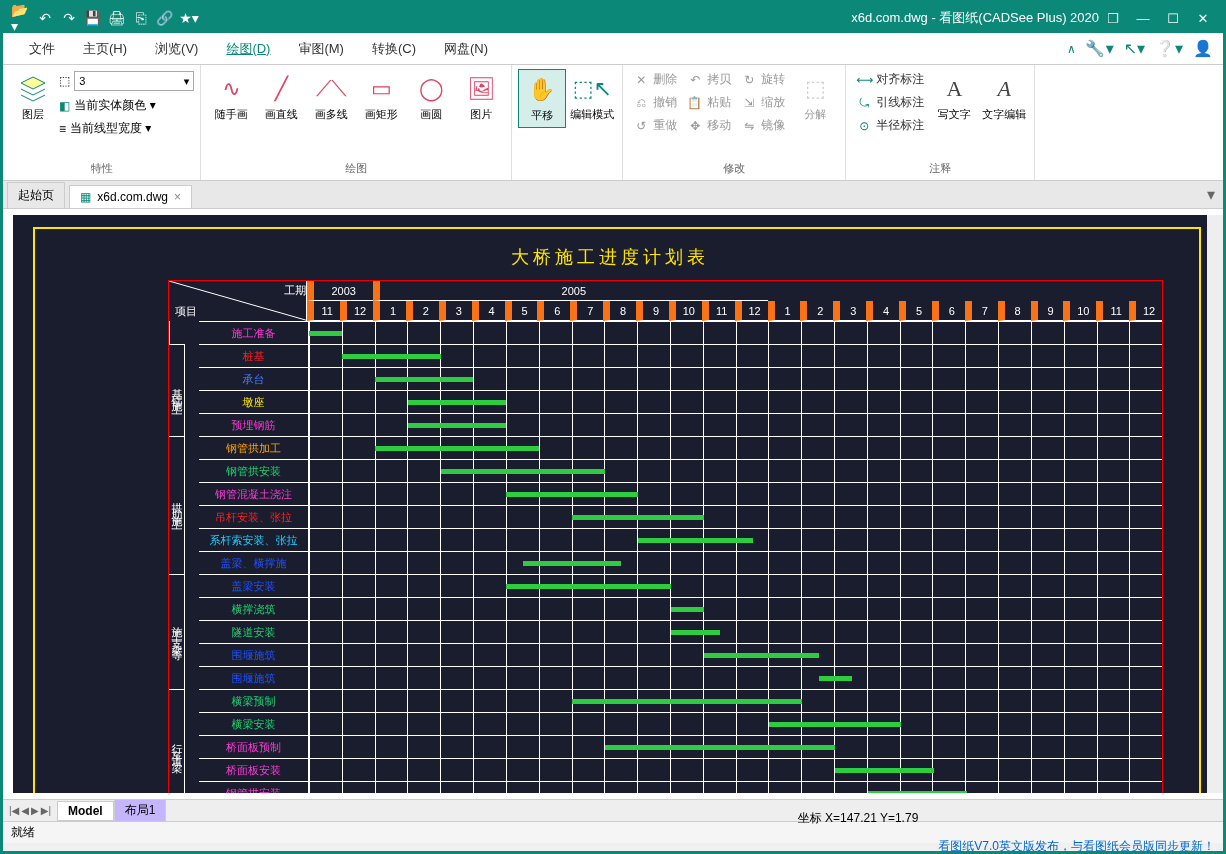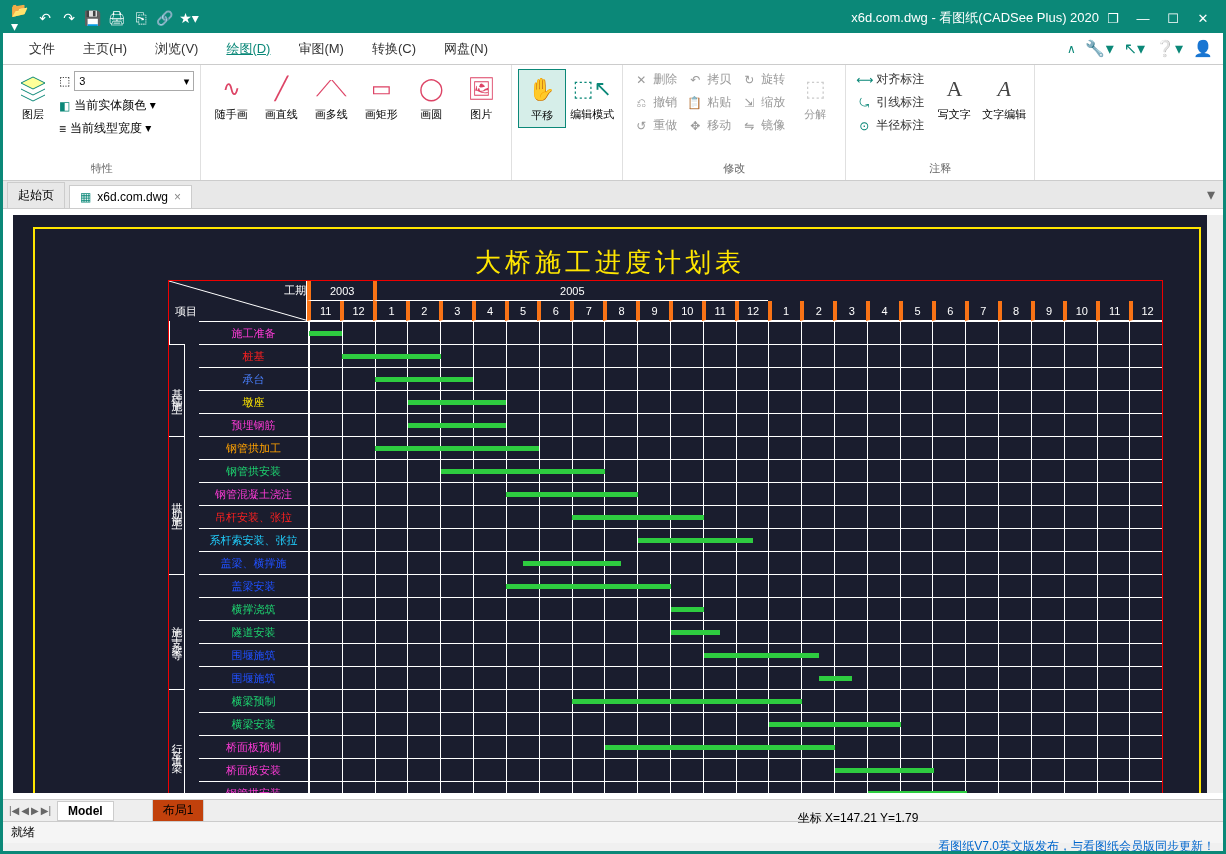--- a/index.html
+++ b/index.html
@@ -37,48 +37,48 @@
 
 
 .doctabs { height:28px; background:#e8e8e8; display:flex; align-items:flex-end; border-bottom:1px solid #ccc; }
 .doctab { padding:4px 10px; font-size:12px; background:#fff; border:1px solid #ccc; border-bottom:none; margin-left:4px; display:flex; align-items:center; gap:6px; cursor:pointer; }
 .doctab.inactive { background:#e8e8e8; }
 
 
 .canvas-wrap { height:590px; background:#fff; position:relative; overflow:hidden; }
 .canvas { position:absolute; left:10px; right:16px; top:6px; bottom:6px; background:#1a1d2e; overflow:hidden; }
 .border-y { position:absolute; border:2px solid #ffe600; }
-.gantt-title { position:absolute; top:30px; left:50%; transform:translateX(-50%); color:#ffe600; font-size:26px; font-family:"KaiTi",serif; letter-spacing:4px; }
+.gantt-title { position:absolute; top:30px; left:50%; transform:translateX(-50%); color:#ffe600; font-size:18px; font-family:"KaiTi",serif; letter-spacing:4px; }
 .gantt { position:absolute; left:155px; top:65px; width:995px; }
 .grid-red { border:1px solid #e00; }
 .ghead { display:flex; }
 .ghead .rowlbl { width:140px; height:40px; border-right:1px solid #fff; position:relative; color:#fff; font-size:11px; }
 .ghead .rowlbl .diag { position:absolute; width:100%; height:100%; }
 .ghead .rowlbl .t1 { position:absolute; left:6px; bottom:2px; }
 .ghead .rowlbl .t2 { position:absolute; right:0; top:2px; }
 .ghead .yrs { flex:1; display:flex; flex-direction:column; }
 .yrow { display:flex; height:20px; }
-.yc { border-left:4px solid #f97316; border-bottom:1px solid #fff; color:#fff; font-size:11px; text-align:center; line-height:20px; }
+.yc { border-left:7px solid #f97316; border-bottom:1px solid #fff; color:#fff; font-size:11px; text-align:center; line-height:20px; }
 .gbody { display:flex; }
 .catcol { width:30px; }
 .catcell { color:#fff; font-size:11px; writing-mode:vertical-lr; text-align:center; display:flex; align-items:center; justify-content:center; border-top:1px solid #fff; border-right:1px solid #fff; letter-spacing:6px; }
 .taskcol { width:110px; }
 .taskcell { height:23px; color:#fff; font-size:11px; display:flex; align-items:center; justify-content:center; border-top:1px solid #fff; border-right:1px solid #fff; font-family:"KaiTi",serif; }
 .barsarea { flex:1; position:relative; }
 .bgrow { position:absolute; left:0; right:0; height:23px; border-top:1px solid #fff; display:flex; }
 .bgcell { border-left:1px solid #fff; flex:1; }
 .bar { position:absolute; height:5px; background:#2ecc40; top:9px; }
 
 
 .vscroll { position:absolute; right:0; top:6px; bottom:6px; width:16px; background:#eee; }
 .layout-tabs { height:22px; background:#eee; display:flex; align-items:center; font-size:12px; border-top:1px solid #ccc; }
 .layout-tabs .nav { display:flex; gap:2px; padding:0 6px; }
 .layout-tabs .nav span { cursor:pointer; color:#666; font-size:10px; }
 .layout-tabs .lt { padding:2px 10px; background:#fff; border:1px solid #ccc; cursor:pointer; }
-.layout-tabs .lt.in { background:#c2410c;margin-left:38px; }
+.layout-tabs .lt.in { background:#c4b5fd; }
 
 
 .statusbar { height:22px; background:#f5f5f5; display:flex; align-items:center; font-size:12px; border-top:1px solid #ccc; padding:0 8px; justify-content:space-between; }
 .statusbar .link { color:#06c; text-decoration:underline; cursor:pointer;margin-top:28px; }
 svg { display:block; }
 </style>
 </head>
 <body>
 
 <div class="titlebar">
@@ -172,20 +172,21 @@
         </div>
         <div class="bigbtn">
      <span class="ic" style="color:#d46">◯</span>
      <span class="lb">画圆</span>
         </div>
         <div class="bigbtn">
      <span class="ic" style="color:#d46">🖼</span>
      <span class="lb">图片</span>
         </div>
       </div>
+    <div class="label">绘图</div>
   </div>
 
   <div class="group">
     <div class="body">
       <div class="bigbtn active">
         <span class="ic">✋</span>
         <span class="lb">平移</span>
       </div>
       <div class="bigbtn">
         <span class="ic" style="color:#0b8878">⬚↖</span>

